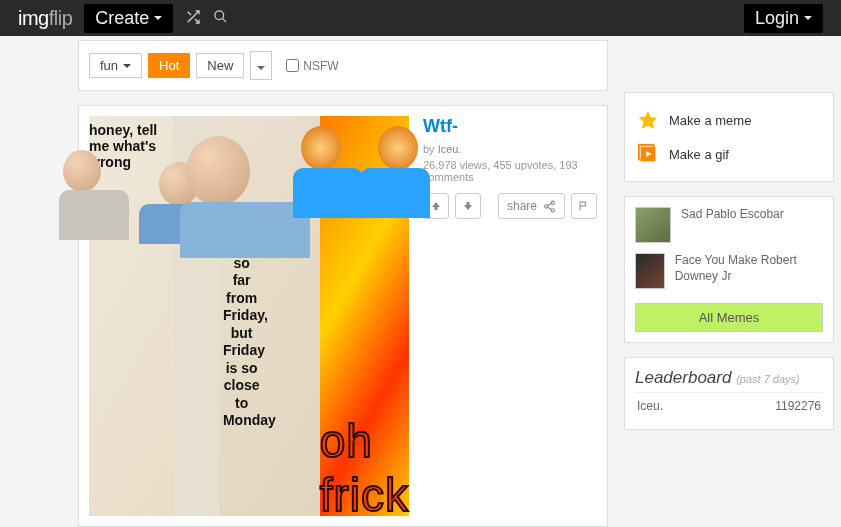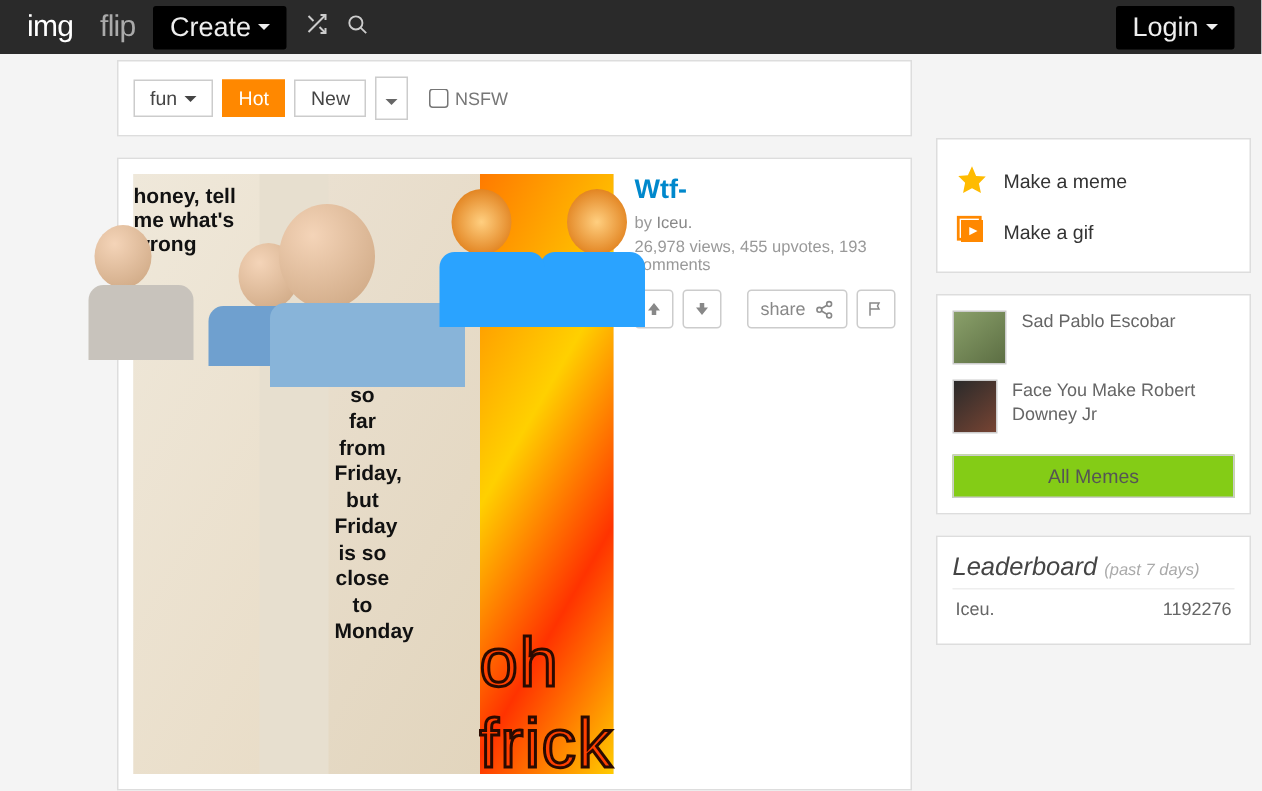--- a/index.html
+++ b/index.html
@@ -21,21 +21,21 @@
     justify-content: space-between;
   }
   .topbar-left { display:flex; align-items:center; gap:12px; }
   .logo {
     font-size: 20px;
     font-weight: 300;
     font-family: Arial, sans-serif;
     letter-spacing: -0.5px;
     color: #fff;
   }
-  .logo .flip { color: #aaa; margin-left: 18px; }
+  .logo .flip { color: #aaa; }
   .btn-dark {
     background: #000;
     color: #eee;
     border: 1px solid #000;
     padding: 3px 10px;
     font-size: 18px;
     border-radius: 2px;
     display:flex;
     align-items:center;
     gap:5px;
@@ -258,21 +258,21 @@
   .thumb {
     width:36px;
     height:36px;
     background:#a8b3bd;
     border:1px solid #ccc;
   }
   .pop-item span { font-size:12px; color:#666; line-height:1.3; }
   .allmemes-btn {
     width:100%;
     border:1px solid #ccc;
-    background:#84cc16;
+    background:#bef264;
     padding:6px;
     font-size:13px;
     color:#555;
     cursor:pointer;
     margin-top:4px;
   }
   .leader-title {
     font-size:17px;
     color:#444;
     font-style:italic;

